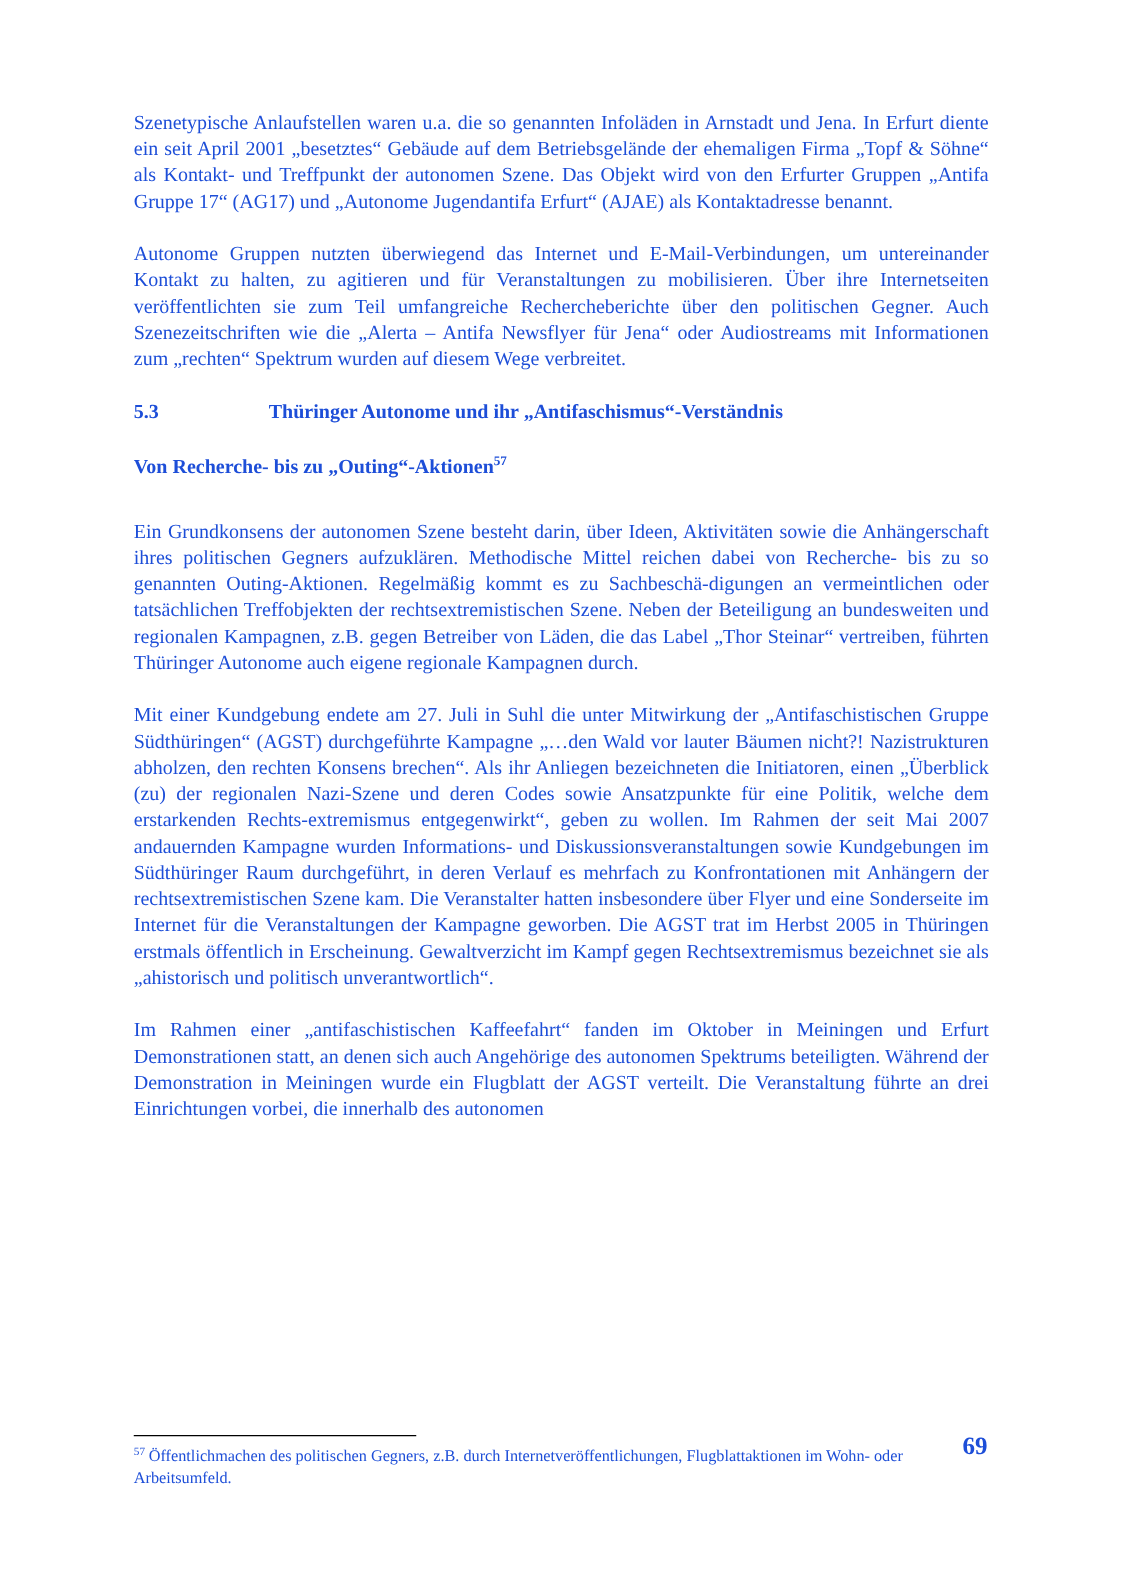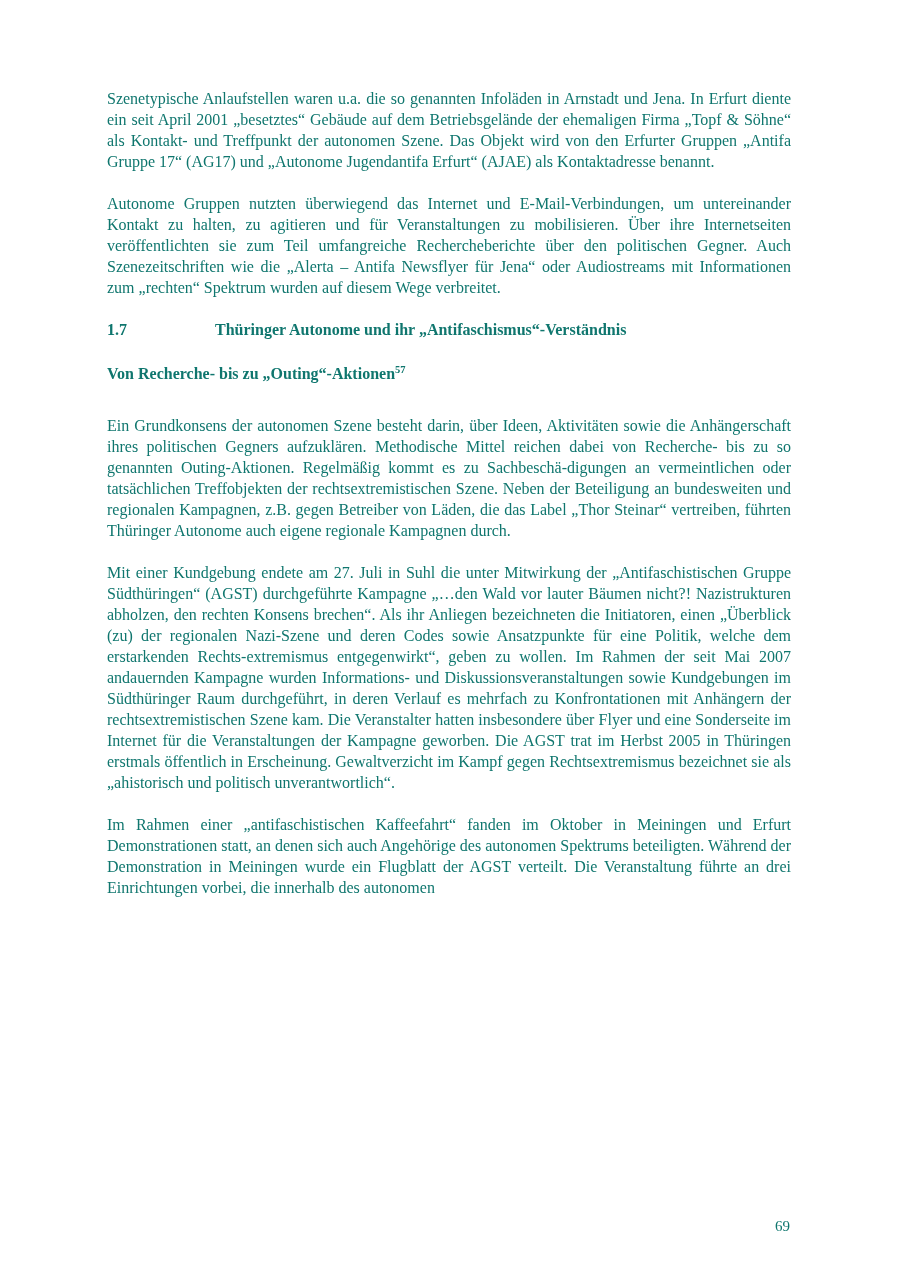--- a/index.html
+++ b/index.html
@@ -2,21 +2,21 @@
 <html><head>
 <meta charset="utf-8">
 <style>
   * { margin: 0; padding: 0; box-sizing: border-box; }
   html, body { background: #ffffff; }
   .page {
     position: relative;
     width: 900px;
     height: 1272px;
     background: #ffffff;
-    color: #0f766e;
+    color: #1d4ed8;
     font-family: "Liberation Serif", "DejaVu Serif", serif;
     font-size: 16px;
     overflow: hidden;
   }
   .content {
     position: absolute;
     left: 107px;
     top: 88px;
     width: 684px;
   }
@@ -62,50 +62,57 @@
     border-top: 1px solid #000000;
     margin-bottom: 7px;
   }
   .footnote-text sup.fn-ref {
     font-size: 9px;
     margin-right: 3px;
   }
   .page-number {
     position: absolute;
     right: 110px;
-    top: 1216px;
-    font-size: 15px;
+    top: 1147px;
+    font-size: 20px;
     line-height: 21px;
+    font-weight: bold;
   }
 </style>
 </head>
 <body>
 
 <div class="page">
 
   <div class="content">
 
     <p class="body-paragraph">Szenetypische Anlaufstellen waren u.a. die so genannten Infoläden in Arnstadt und Jena. In Erfurt diente ein seit April 2001 „besetztes“ Gebäude auf dem Betriebsgelände der ehemaligen Firma „Topf &amp; Söhne“ als Kontakt- und Treffpunkt der autonomen Szene. Das Objekt wird von den Erfurter Gruppen „Antifa Gruppe 17“ (AG17) und „Autonome Jugendantifa Erfurt“ (AJAE) als Kontaktadresse benannt.</p>
 
     <p class="body-paragraph">Autonome Gruppen nutzten überwiegend das Internet und E-Mail-Verbindungen, um untereinander Kontakt zu halten, zu agitieren und für Veranstaltungen zu mobilisieren. Über ihre Internetseiten veröffentlichten sie zum Teil umfangreiche Rechercheberichte über den politischen Gegner. Auch Szenezeitschriften wie die „Alerta – Antifa Newsflyer für Jena“ oder Audiostreams mit Informationen zum „rechten“ Spektrum wurden auf diesem Wege verbreitet.</p>
 
 
     <div class="section-heading">
-      <span class="section-number">1.7</span>
+      <span class="section-number">5.3</span>
       <span class="section-title">Thüringer Autonome und ihr „Antifaschismus“-Verständnis</span>
     </div>
 
     <div class="sub-heading">
       <span>Von Recherche- bis zu „Outing“-Aktionen</span><sup class="fn-ref">57</sup>
     </div>
 
     <p class="body-paragraph">Ein Grundkonsens der autonomen Szene besteht darin, über Ideen, Aktivitäten sowie die Anhängerschaft ihres politischen Gegners aufzuklären. Methodische Mittel reichen dabei von Recherche- bis zu so genannten Outing-Aktionen. Regelmäßig kommt es zu Sachbeschä-digungen an vermeintlichen oder tatsächlichen Treffobjekten der rechtsextremistischen Szene. Neben der Beteiligung an bundesweiten und regionalen Kampagnen, z.B. gegen Betreiber von Läden, die das Label „Thor Steinar“ vertreiben, führten Thüringer Autonome auch eigene regionale Kampagnen durch.</p>
 
     <p class="body-paragraph">Mit einer Kundgebung endete am 27. Juli in Suhl die unter Mitwirkung der „Antifaschistischen Gruppe Südthüringen“ (AGST) durchgeführte Kampagne „…den Wald vor lauter Bäumen nicht?! Nazistrukturen abholzen, den rechten Konsens brechen“. Als ihr Anliegen bezeichneten die Initiatoren, einen „Überblick (zu) der regionalen Nazi-Szene und deren Codes sowie Ansatzpunkte für eine Politik, welche dem erstarkenden Rechts-extremismus entgegenwirkt“, geben zu wollen. Im Rahmen der seit Mai 2007 andauernden Kampagne wurden Informations- und Diskussionsveranstaltungen sowie Kundgebungen im Südthüringer Raum durchgeführt, in deren Verlauf es mehrfach zu Konfrontationen mit Anhängern der rechtsextremistischen Szene kam. Die Veranstalter hatten insbesondere über Flyer und eine Sonderseite im Internet für die Veranstaltungen der Kampagne geworben. Die AGST trat im Herbst 2005 in Thüringen erstmals öffentlich in Erscheinung. Gewaltverzicht im Kampf gegen Rechtsextremismus bezeichnet sie als „ahistorisch und politisch unverantwortlich“.</p>
 
     <p class="body-paragraph">Im Rahmen einer „antifaschistischen Kaffeefahrt“ fanden im Oktober in Meiningen und Erfurt Demonstrationen statt, an denen sich auch Angehörige des autonomen Spektrums beteiligten. Während der Demonstration in Meiningen wurde ein Flugblatt der AGST verteilt. Die Veranstaltung führte an drei Einrichtungen vorbei, die innerhalb des autonomen</p>
 
   </div>
 
+  <div class="footnote-block">
+    <div class="footnote-rule"></div>
+    <div class="footnote-text">
+      <sup class="fn-ref">57</sup><span>Öffentlichmachen des politischen Gegners, z.B. durch Internetveröffentlichungen, Flugblattaktionen im Wohn- oder Arbeitsumfeld.</span>
+    </div>
+  </div>
 
   <div class="page-number">69</div>
 
 </div>
 
 </body></html>

